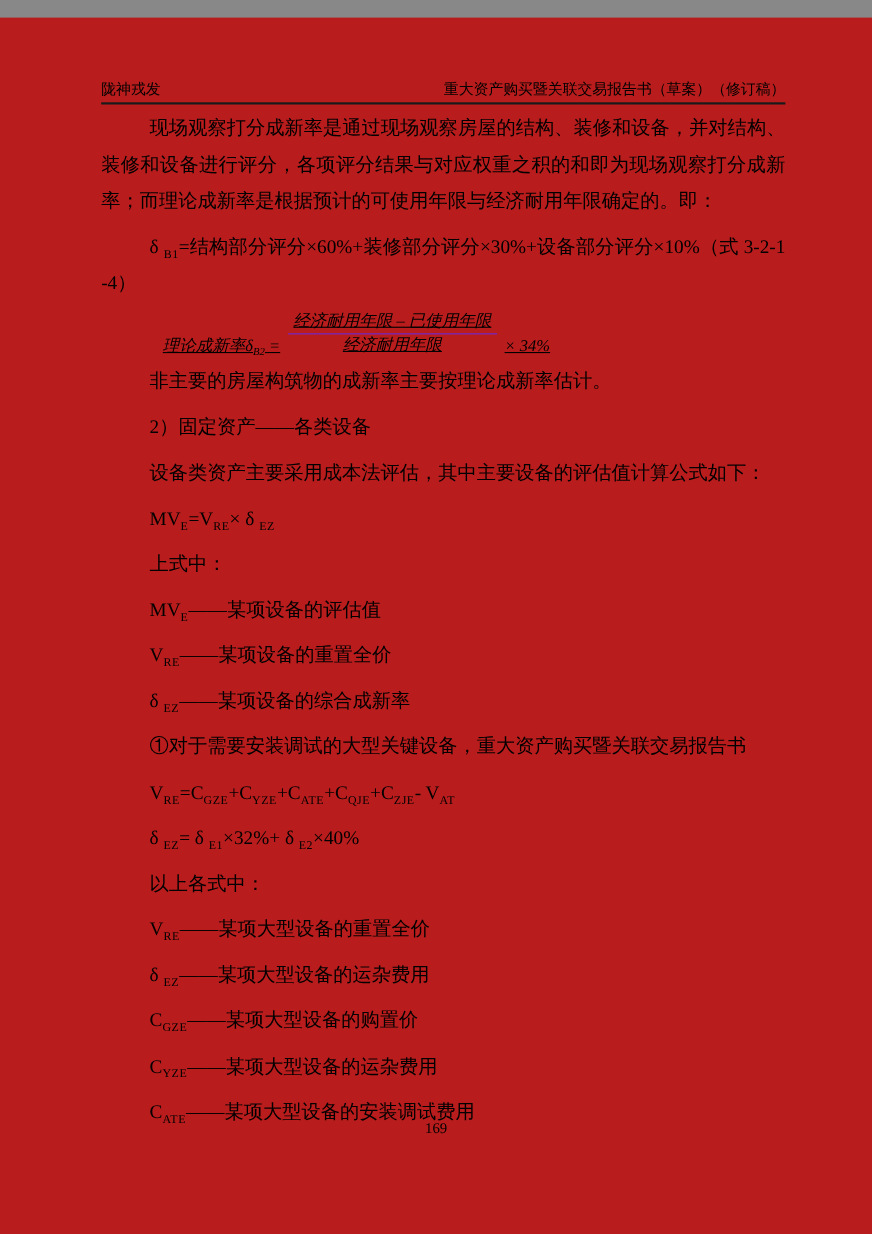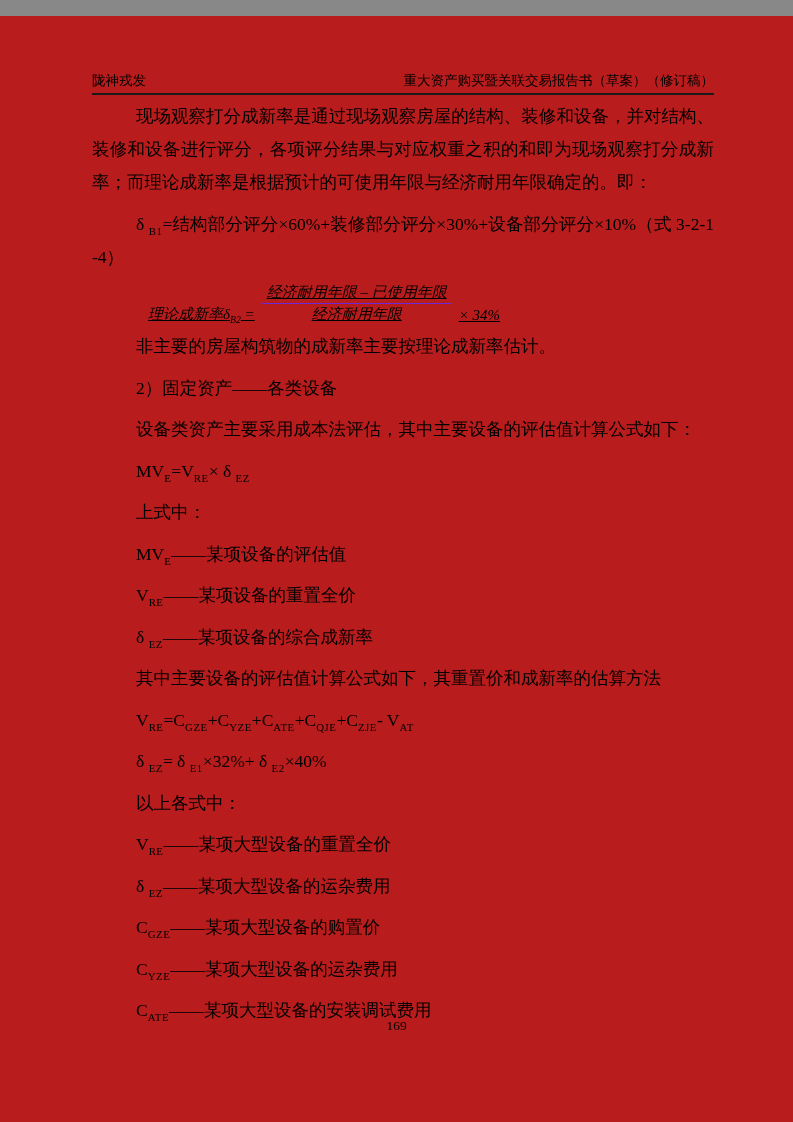--- a/index.html
+++ b/index.html
@@ -103,21 +103,21 @@
     <p class="para"><span>MV</span><sub>E</sub><span>=V</span><sub>RE</sub><span>× δ </span><sub>EZ</sub></p>
 
     <p class="para">上式中：</p>
 
     <p class="para"><span>MV</span><sub>E</sub><span>——某项设备的评估值</span></p>
 
     <p class="para"><span>V</span><sub>RE</sub><span>——某项设备的重置全价</span></p>
 
     <p class="para"><span>δ </span><sub>EZ</sub><span>——某项设备的综合成新率</span></p>
 
-    <p class="para">其中主要设备的评估值计算公式如下，其重置价和成新率的估算方法</p>
+    <p class="para">①对于需要安装调试的大型关键设备，重大资产购买暨关联交易报告书</p>
 
     <p class="para"><span>V</span><sub>RE</sub><span>=C</span><sub>GZE</sub><span>+C</span><sub>YZE</sub><span>+C</span><sub>ATE</sub><span>+C</span><sub>QJE</sub><span>+C</span><sub>ZJE</sub><span>- V</span><sub>AT</sub></p>
 
     <p class="para"><span>δ </span><sub>EZ</sub><span>= δ </span><sub>E1</sub><span>×32%+ δ </span><sub>E2</sub><span>×40%</span></p>
 
     <p class="para">以上各式中：</p>
 
     <p class="para"><span>V</span><sub>RE</sub><span>——某项大型设备的重置全价</span></p>
 
     <p class="para"><span>δ </span><sub>EZ</sub><span>——某项大型设备的运杂费用</span></p>

